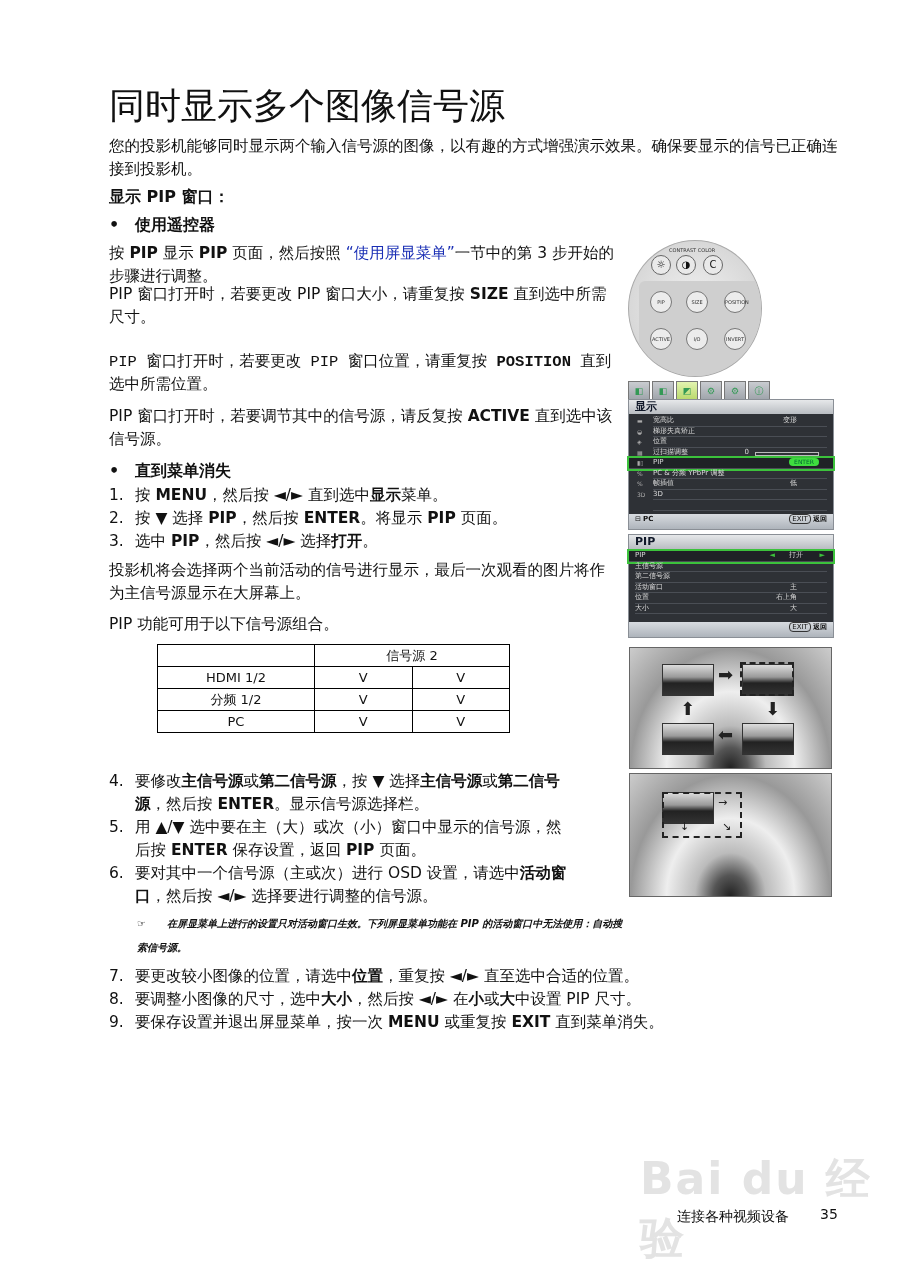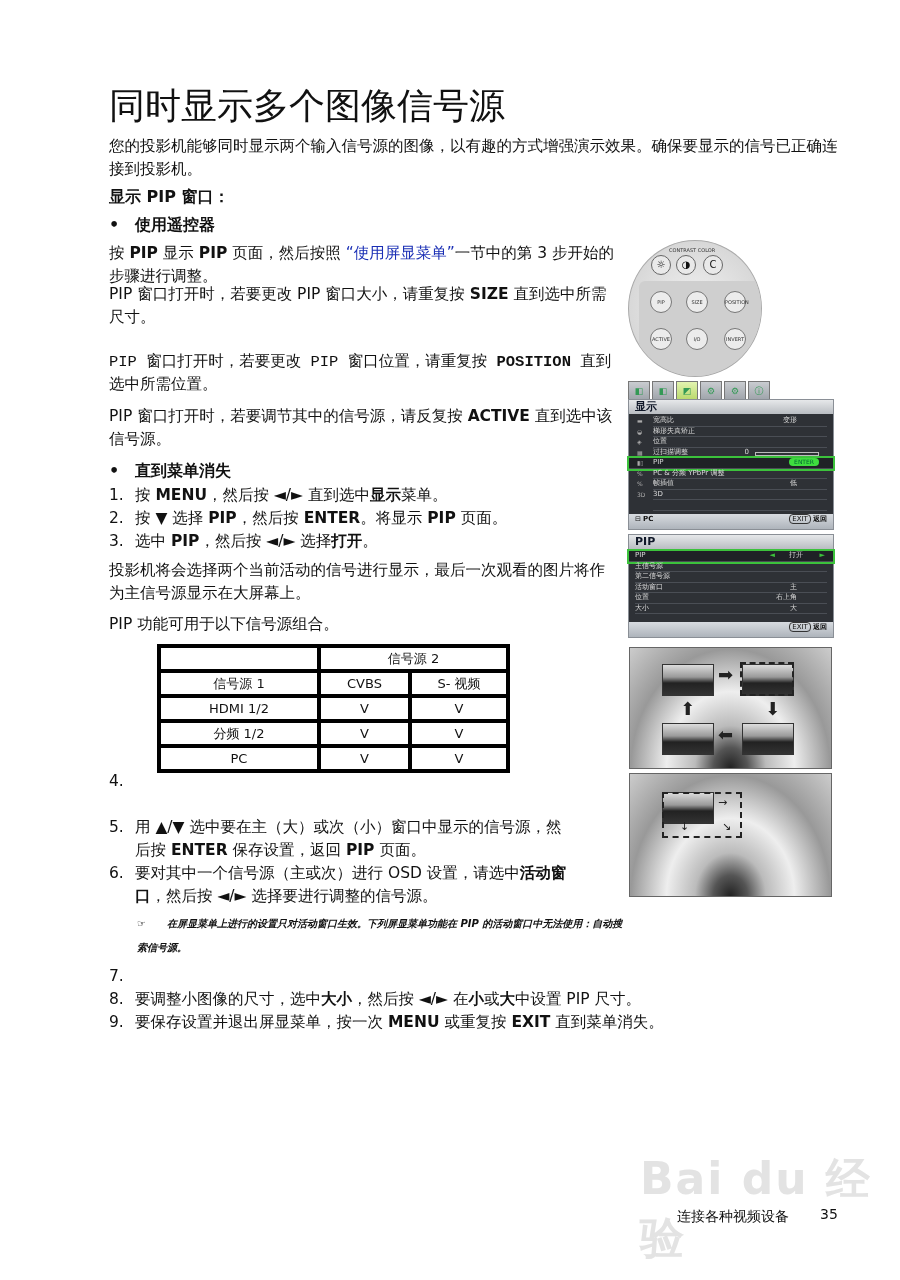--- a/index.html
+++ b/index.html
@@ -21,21 +21,21 @@
     .para { font-size: 15.5px; line-height: 23px; width: 505px; }
     .para b, .step b, .intro b { font-weight: bold; }
     .link { color: #1a2fb5; }
     .step { font-size: 15.5px; line-height: 23px; position: absolute; }
     .step .num { position: absolute; left: 0; width: 24px; }
     .step .txt { position: absolute; left: 26px; }
     table.sig {
       position: absolute; left: 157px; top: 644px; border-collapse: collapse;
       font-size: 13px; width: 353px;
     }
-    table.sig td { border: 4px solid #000000; text-align: center; height: 21px; padding: 0; }
+    table.sig td { border: 1px solid #000000; text-align: center; height: 21px; padding: 0; }
     .note { left: 137px; top: 912px; width: 700px; font-size: 10px; font-weight: bold; line-height: 24px; font-style: italic; }
     .note .hand { display: inline-block; width: 30px; }
     .footer-text { left: 677px; top: 1208px; font-size: 14px; }
     .footer-num { left: 820px; top: 1206px; font-size: 14px; }
     .watermark { left: 640px; top: 1150px; color: #e3e3e3; font-weight: bold; }
     .watermark .wm1 { font-size: 44px; letter-spacing: 2px; }
     .watermark .wm2 { font-size: 22px; position: absolute; top: 78px; left: 8px; letter-spacing: 1px; }
 
     
     .remote { left: 628px; top: 240px; width: 132px; height: 135px; border-radius: 50%;
@@ -109,60 +109,57 @@
 <div class="abs para" style="left:109px; top:559px;">投影机将会选择两个当前活动的信号进行显示，最后一次观看的图片将作为主信号源显示在大屏幕上。</div>
 <div class="abs para" style="left:109px; top:613px;">PIP 功能可用于以下信号源组合。</div>
 
 <table class="sig">
   <tbody>
       <tr>
     <td style="width:156px;"></td>
     <td colspan="2">信号源 2</td>
   </tr>
   <tr>
-    <td>信号源 1</td>
-    <td style="width:87px;">CVBS</td>
-    <td>S- 视频</td>
-  </tr>
-  <tr>
     <td>HDMI 1/2</td>
     <td>V</td>
     <td>V</td>
   </tr>
   <tr>
     <td>分频 1/2</td>
     <td>V</td>
     <td>V</td>
   </tr>
   <tr>
     <td>PC</td>
     <td>V</td>
     <td>V</td>
   </tr>
 </tbody>
   </table>
 
 <div class="step" style="left:109px; top:770px; width:510px; height:46px;">
   <span class="num">4.</span>
+  <span class="txt" style="white-space:nowrap;"><span>要修改</span><b>主信号源</b><span>或</span><b>第二信号源</b><span>，按 ▼ 选择</span><b>主信号源</b><span>或</span><b>第二信号</b><br><b>源</b><span>，然后按 </span><b>ENTER</b><span>。显示信号源选择栏。</span></span>
 </div>
 <div class="step" style="left:109px; top:816px; width:510px; height:46px;">
   <span class="num">5.</span>
   <span class="txt" style="white-space:nowrap;"><span>用 ▲/▼ 选中要在主（大）或次（小）窗口中显示的信号源，然</span><br><span>后按 </span><b>ENTER</b><span> 保存设置，返回 </span><b>PIP</b><span> 页面。</span></span>
 </div>
 <div class="step" style="left:109px; top:862px; width:510px; height:46px;">
   <span class="num">6.</span>
   <span class="txt" style="white-space:nowrap;"><span>要对其中一个信号源（主或次）进行 OSD 设置，请选中</span><b>活动窗</b><br><b>口</b><span>，然后按 ◄/► 选择要进行调整的信号源。</span></span>
 </div>
 
 <div class="abs note">
   <span class="hand">☞</span><span>在屏显菜单上进行的设置只对活动窗口生效。下列屏显菜单功能在 PIP 的活动窗口中无法使用：自动搜</span><br><span>索信号源。</span>
 </div>
 
 <div class="step" style="left:109px; top:965px; width:720px; height:23px;">
   <span class="num">7.</span>
+  <span class="txt" style="white-space:nowrap;"><span>要更改较小图像的位置，请选中</span><b>位置</b><span>，重复按 ◄/► 直至选中合适的位置。</span></span>
 </div>
 <div class="step" style="left:109px; top:988px; width:720px; height:23px;">
   <span class="num">8.</span>
   <span class="txt" style="white-space:nowrap;"><span>要调整小图像的尺寸，选中</span><b>大小</b><span>，然后按 ◄/► 在</span><b>小</b><span>或</span><b>大</b><span>中设置 PIP 尺寸。</span></span>
 </div>
 <div class="step" style="left:109px; top:1011px; width:720px; height:23px;">
   <span class="num">9.</span>
   <span class="txt" style="white-space:nowrap;"><span>要保存设置并退出屏显菜单，按一次 </span><b>MENU</b><span> 或重复按 </span><b>EXIT</b><span> 直到菜单消失。</span></span>
 </div>
 

